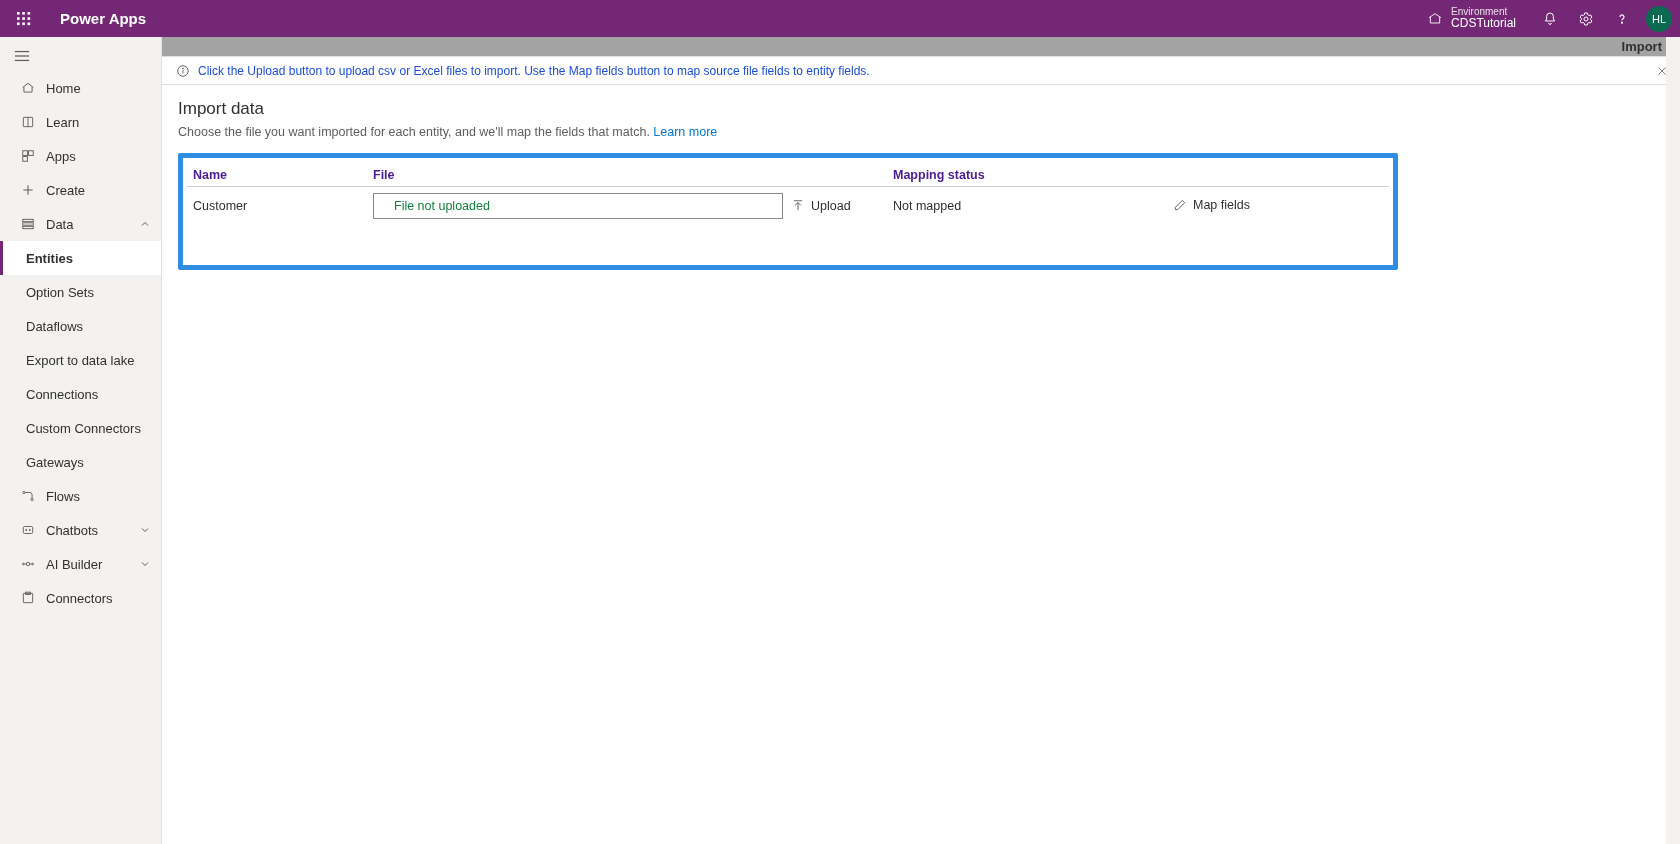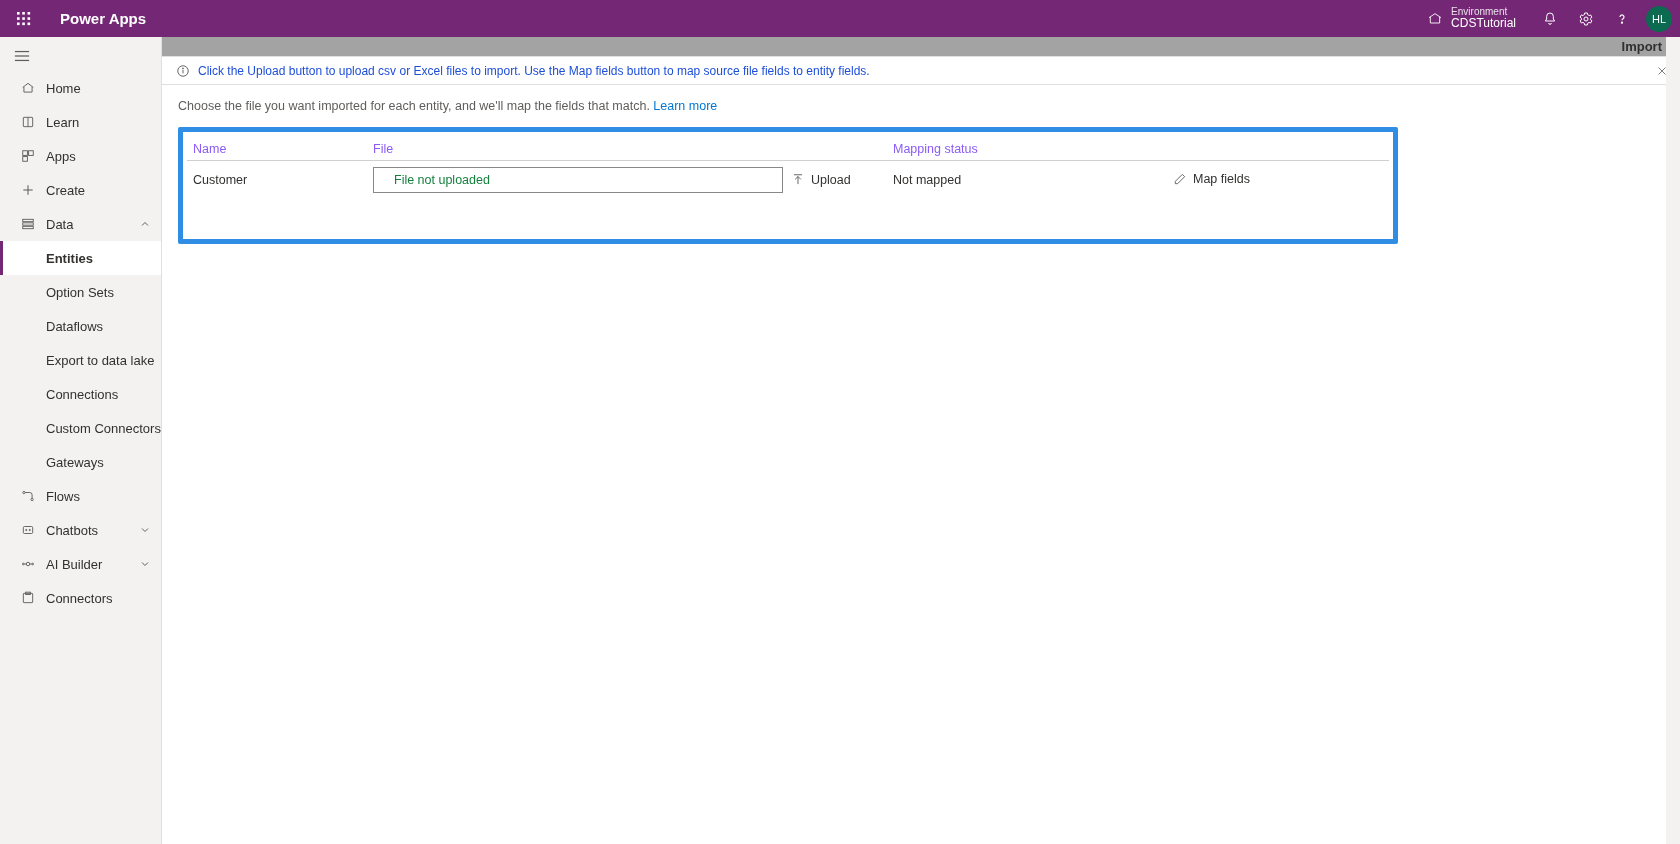--- a/index.html
+++ b/index.html
@@ -24,21 +24,21 @@
   .env-name  { font-size:12px; }
   .icon-btn { width:36px; height:36px; display:flex; align-items:center; justify-content:center; cursor:pointer; }
   .avatar { width:26px; height:26px; border-radius:50%; background:#0b6a4f; color:#fff; display:flex; align-items:center; justify-content:center; font-size:11px; font-weight:400; margin-left:6px; cursor:pointer; }
 
   
   .shell { display:flex; height:calc(100% - 37px); }
 
   .sidebar { width:162px; background:#f3f2f1; border-right:1px solid #e1dfdd; display:flex; flex-direction:column; padding-top:4px; }
   .sb-toggle { height:30px; display:flex; align-items:center; padding-left:14px; cursor:pointer; }
   .sb-item { height:34px; display:flex; align-items:center; padding-left:20px; gap:10px; cursor:pointer; font-size:13px; color:#323130; }
-  .sb-item.sub { padding-left:46px; }
+  .sb-item.sub { padding-left:26px; }
   .sb-item.sub.active { background:#fff; position:relative; font-weight:600; }
   .sb-item.sub.active::before { content:""; position:absolute; left:0; top:0; bottom:0; width:3px; background:#742774; }
   .sb-item .chev { margin-left:auto; margin-right:10px; }
   .sb-icon { width:16px; display:flex; justify-content:center; color:#605e5c; }
 
   
   .main { flex:1; display:flex; flex-direction:column; min-width:0; }
 
   .cmdbar { height:20px; border-bottom:1px solid #e1dfdd; background:#a3a3a3; display:flex; align-items:center; justify-content:flex-end; padding:0 18px; font-size:13px;font-weight:bold; }
   .cmdbar .cmd { margin-left:20px; cursor:pointer; }
@@ -47,21 +47,21 @@
   .infobar .info-icon { margin-right:8px; color:#605e5c; }
   .infobar .close { position:absolute; right:12px; top:50%; transform:translateY(-50%); cursor:pointer; color:#605e5c; }
 
   .content { flex:1; overflow:auto; background:#fff; padding:14px 16px; }
   .page-title { font-size:17px; font-weight:400; color:#323130; margin-bottom:6px; }
   .page-desc  { font-size:12.5px; color:#605e5c; margin-bottom:14px; }
   .page-desc a { color:#0078d4; text-decoration:none; }
 
   .grid-wrap { border:5px solid #2f8de4; border-radius:2px; padding:8px 4px 40px 4px; max-width:1220px; }
   table.imp { width:100%; border-collapse:collapse; font-size:12.5px; }
-  table.imp th { text-align:left; font-weight:400; font-size:12.5px; padding:2px 6px 4px 6px; border-bottom:1px solid #d2d0ce; color:#8b5cf6; }
+  table.imp th { text-align:left; font-weight:700; font-size:12.5px; padding:2px 6px 4px 6px; border-bottom:1px solid #d2d0ce; color:#4c1d95; }
   table.imp td { padding:6px 6px; vertical-align:middle; color:#323130; }
   .file-box { display:flex; align-items:center; border:1px solid #8a8886; background:#fff; height:26px; padding:0 20px; font-size:12.5px; color:#15803d; min-width:410px; }
   .upload-btn { display:inline-flex; align-items:center; gap:6px; margin-left:8px; cursor:pointer; color:#323130; font-size:12.5px; }
   .map-btn { display:inline-flex; align-items:center; gap:6px; cursor:pointer; color:#323130; font-size:12.5px; }
 
   
   .scroll-stub { position:absolute; right:0; top:37px; bottom:0; width:14px; background:#f3f2f1; }
 
   svg { display:block; }
 </style>
@@ -281,20 +281,21 @@
       <span>Click the Upload button to upload csv or Excel files to import. Use the Map fields button to map source file fields to entity fields.</span>
       <span class="close">
         <svg width="12" height="12" viewBox="0 0 24 24" stroke="#605e5c" stroke-width="1.6">
             <line x1="5" y1="5" x2="19" y2="19"></line>
             <line x1="19" y1="5" x2="5" y2="19"></line>
           </svg>
       </span>
     </div>
 
     <div class="content">
+      <h2 class="page-title">Import data</h2>
       <p class="page-desc">
         <span>Choose the file you want imported for each entity, and we'll map the fields that match. </span><a href="#">Learn more</a>
       </p>
 
       <div class="grid-wrap">
         <table class="imp">
           <thead>
             <tr>
               <th style="width:180px;">Name</th>
               <th style="width:520px;">File</th>

